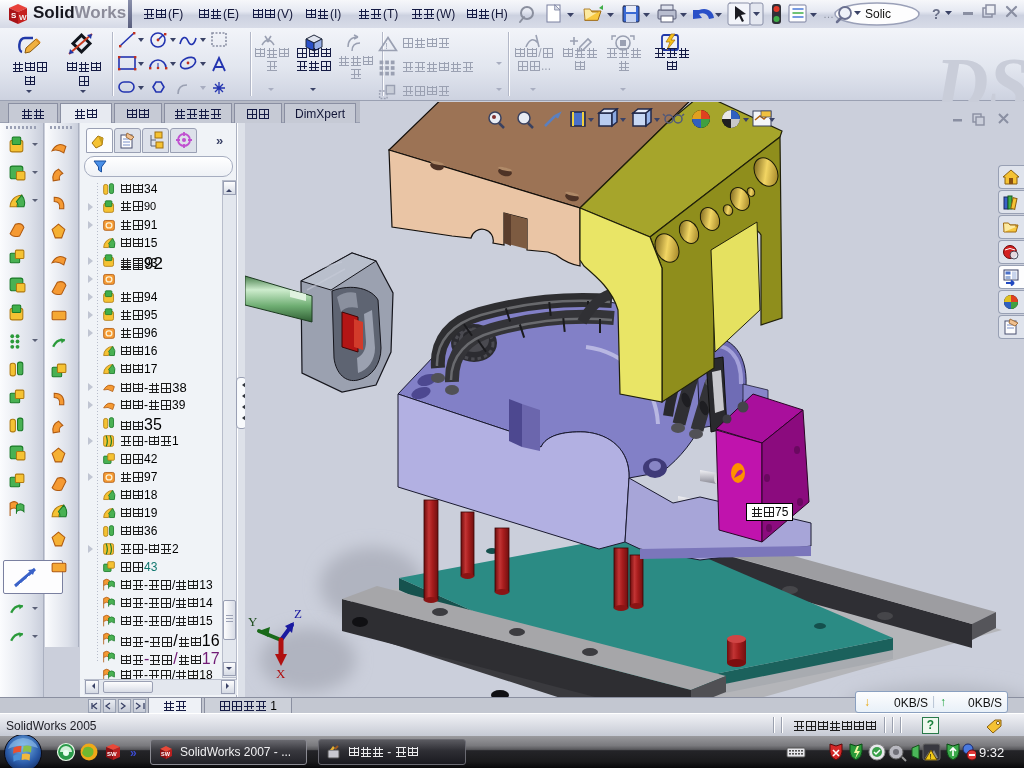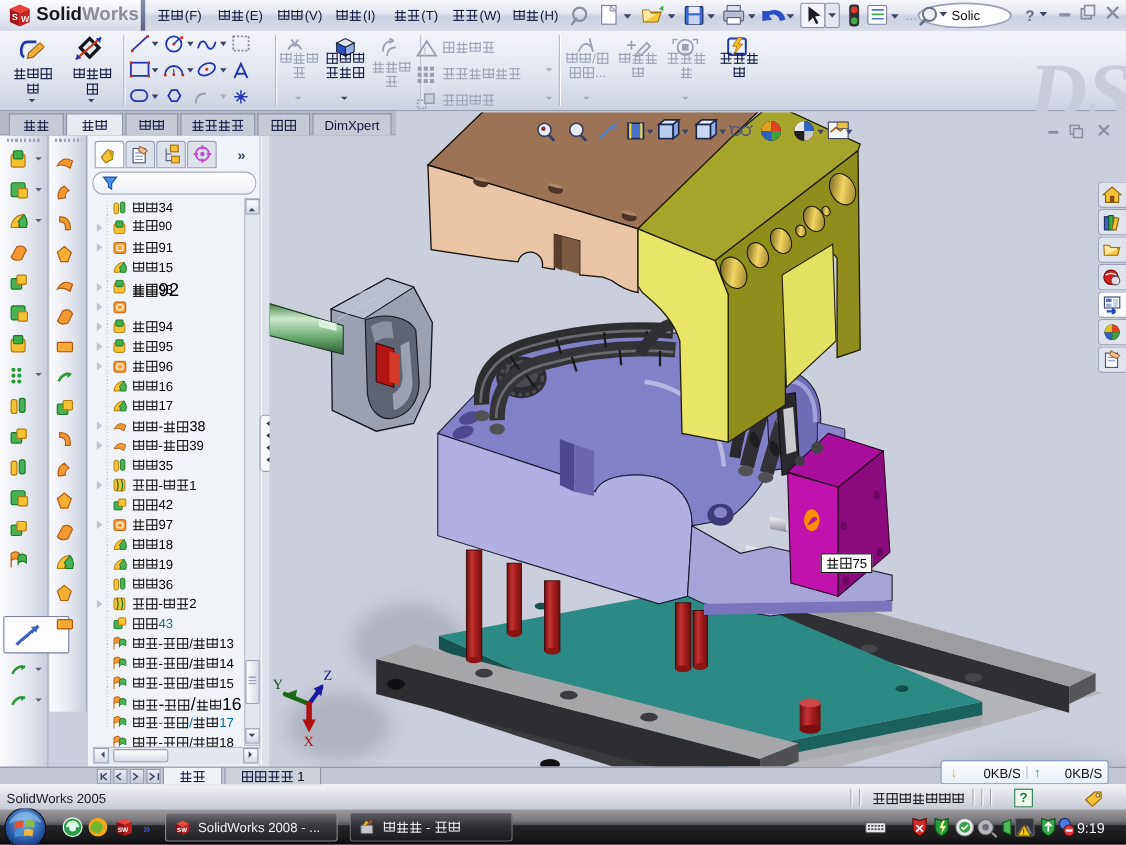--- a/index.html
+++ b/index.html
@@ -461,21 +461,21 @@
 <div class="abs" style="left:120px;top:380px;font-size:13px;color:#000;white-space:nowrap"><i class="c v2 ck"></i><i class="c v2 ck"></i>-<i class="c v3 ck"></i><i class="c v0 ck"></i>38</div>
 <div class="abs" style="left:88px;top:401px;width:0;height:0;border:4px solid transparent;border-left:5px solid #c0c5d2"></div>
 <svg class="abs" style="left:102px;top:398px" width="14" height="14" viewBox="0 0 17 17">
     <path d="M2,12 q5,-9 13,-4 l-2,6 q-6,-4 -11,-2 z" fill="#f59a33" stroke="#b05a10"></path>
   </svg>
 <div class="abs" style="left:120px;top:398px;font-size:12px;color:#000;white-space:nowrap"><i class="c v2 ck"></i><i class="c v2 ck"></i>-<i class="c v3 ck"></i><i class="c v0 ck"></i>39</div>
 <svg class="abs" style="left:102px;top:416px" width="14" height="14" viewBox="0 0 17 17">
     <rect x="2" y="3" width="5" height="12" rx="2" fill="#f5c233" stroke="#b07a10"></rect>
     <rect x="9" y="2" width="5" height="12" rx="2" fill="#49b153" stroke="#1a7a28"></rect>
   </svg>
-<div class="abs" style="left:120px;top:416px;font-size:12px;color:#000;white-space:nowrap"><i class="c v2 ck"></i><i class="c v2 ck"></i>35</div>
+<div class="abs" style="left:120px;top:416px;font-size:16px;color:#000;white-space:nowrap"><i class="c v2 ck"></i><i class="c v2 ck"></i>35</div>
 <div class="abs" style="left:88px;top:437px;width:0;height:0;border:4px solid transparent;border-left:5px solid #c0c5d2"></div>
 <svg class="abs" style="left:102px;top:434px" width="14" height="14" viewBox="0 0 17 17">
     <rect x="2" y="2" width="12" height="13" rx="2" fill="#f5c233" stroke="#b07a10"></rect>
     <path d="M5,2 q3,7 0,13 M10,2 q3,7 0,13" stroke="#1a7a28" fill="none" stroke-width="1.4"></path>
   </svg>
 <div class="abs" style="left:120px;top:434px;font-size:12px;color:#000;white-space:nowrap"><i class="c v1 ck"></i><i class="c v0 ck"></i>-<i class="c v2 ck"></i><i class="c v1 ck"></i>1</div>
 <svg class="abs" style="left:102px;top:452px" width="14" height="14" viewBox="0 0 17 17">
     <rect x="2" y="5" width="9" height="9" rx="1" fill="#49b153" stroke="#1a7a28"></rect>
     <rect x="7" y="2" width="8" height="8" rx="1" fill="#f5c233" stroke="#b07a10"></rect>
   </svg>
@@ -529,21 +529,21 @@
 <div class="abs" style="left:120px;top:614px;font-size:12px;color:#000;white-space:nowrap"><i class="c v2 ck"></i><i class="c v1 ck"></i>-<i class="c v1 ck"></i><i class="c v0 ck"></i>/<i class="c v3 ck"></i><i class="c v2 ck"></i>15</div>
 <svg class="abs" style="left:102px;top:632px" width="14" height="14" viewBox="0 0 17 17">
     <path d="M2,15 V3 q4,-3 7,0 v6 q-3,-3 -7,0" fill="#f59a33" stroke="#b05a10"></path>
     <path d="M8,13 V5 q4,-3 7,0 v6 q-3,-3 -7,0" fill="#49b153" stroke="#1a7a28"></path>
   </svg>
 <div class="abs" style="left:120px;top:632px;font-size:16px;color:#000;white-space:nowrap"><i class="c v2 ck"></i><i class="c v1 ck"></i>-<i class="c v1 ck"></i><i class="c v0 ck"></i>/<i class="c v3 ck"></i><i class="c v2 ck"></i>16</div>
 <svg class="abs" style="left:102px;top:650px" width="14" height="14" viewBox="0 0 17 17">
     <path d="M2,15 V3 q4,-3 7,0 v6 q-3,-3 -7,0" fill="#f59a33" stroke="#b05a10"></path>
     <path d="M8,13 V5 q4,-3 7,0 v6 q-3,-3 -7,0" fill="#49b153" stroke="#1a7a28"></path>
   </svg>
-<div class="abs" style="left:120px;top:650px;font-size:12px;color:#0369a1;white-space:nowrap"><i class="c v2 ck"></i><i class="c v1 ck"></i>-<i class="c v1 ck"></i><i class="c v0 ck"></i>/<i class="c v3 ck"></i><i class="c v2 ck"></i>17</div>
+<div class="abs" style="left:120px;top:650px;font-size:16px;color:#701a75;white-space:nowrap"><i class="c v2 ck"></i><i class="c v1 ck"></i>-<i class="c v1 ck"></i><i class="c v0 ck"></i>/<i class="c v3 ck"></i><i class="c v2 ck"></i>17</div>
 <svg class="abs" style="left:102px;top:668px" width="14" height="14" viewBox="0 0 17 17">
     <path d="M2,15 V3 q4,-3 7,0 v6 q-3,-3 -7,0" fill="#f59a33" stroke="#b05a10"></path>
     <path d="M8,13 V5 q4,-3 7,0 v6 q-3,-3 -7,0" fill="#49b153" stroke="#1a7a28"></path>
   </svg>
 <div class="abs" style="left:120px;top:668px;font-size:12px;color:#000;white-space:nowrap"><i class="c v2 ck"></i><i class="c v1 ck"></i>-<i class="c v1 ck"></i><i class="c v0 ck"></i>/<i class="c v3 ck"></i><i class="c v2 ck"></i>18</div>
 <div class="abs" style="left:222px;top:180px;width:15px;height:498px;background:#e3e7ee;border:1px solid #b8bdcb"></div>
 <div class="abs" style="left:223px;top:181px;width:13px;height:14px;background:linear-gradient(180deg,#fdfdfe,#d5dae4);border:1px solid #9aa0b4"></div>
 <div class="abs" style="left:226px;top:186px;width:0;height:0;border:3.5px solid transparent;border-bottom-color:#3a4266"></div>
 <div class="abs" style="left:223px;top:662px;width:13px;height:14px;background:linear-gradient(180deg,#fdfdfe,#d5dae4);border:1px solid #9aa0b4"></div>
 <div class="abs" style="left:226px;top:667px;width:0;height:0;border:3.5px solid transparent;border-top-color:#3a4266"></div>
@@ -912,21 +912,21 @@
       </g>
 <text x="74" y="15" font-size="12" font-weight="bold" fill="#3a4ad0">»</text>
 </svg>
 <div class="abs" style="left:150px;top:3px;width:157px;height:26px;background:linear-gradient(180deg,#6a6a70,#38383e 45%,#222228);border:1px solid #8a8a92;border-radius:3px"></div>
 <svg class="abs" style="left:158px;top:8px" width="16" height="16" viewBox="0 0 16 16">
       <polygon points="2,5 8,2 14,5 8,8" fill="#e84838"></polygon>
       <polygon points="2,5 8,8 8,15 2,12" fill="#8a1014"></polygon>
       <polygon points="8,8 14,5 14,12 8,15" fill="#b82020"></polygon>
       <text x="3" y="12" font-size="5.5" font-weight="bold" fill="#fff">SW</text>
     </svg>
-<div class="abs" style="left:180px;top:9px;font-size:12px;color:#f0f0f2">SolidWorks 2008 - ...</div>
+<div class="abs" style="left:180px;top:9px;font-size:12px;color:#f0f0f2">SolidWorks 2007 - ...</div>
 <div class="abs" style="left:318px;top:3px;width:148px;height:26px;background:linear-gradient(180deg,#5a5a60,#2e2e34 45%,#1a1a20);border:1px solid #6a6a72;border-radius:3px"></div>
 <svg class="abs" style="left:326px;top:8px" width="16" height="16" viewBox="0 0 16 16">
       <rect x="2" y="6" width="11" height="8" rx="1" fill="#c8c8d0" stroke="#555"></rect>
       <path d="M4,6 l3,-4 2,2 -2,2z" fill="#e8b030"></path>
       <path d="M9,5 l3,-3" stroke="#a05a20" stroke-width="2"></path>
     </svg>
 <div class="abs" style="left:348px;top:9px;font-size:12px;color:#f0f0f2"><i class="c v2 cw"></i><i class="c v3 cw"></i><i class="c v3 cw"></i> - <i class="c v1 cw"></i><i class="c v2 cw"></i></div>
 <svg class="abs" style="left:786px;top:9px" width="20" height="14" viewBox="0 0 20 14">
 <rect x="1" y="3" width="18" height="9" rx="1" fill="#e8e8ec" stroke="#555"></rect>
       <g fill="#555">
@@ -959,13 +959,13 @@
         <path d="M99,16 l4,-6 2,3 3,-5 4,8z" fill="#888"></path>
         <polygon points="105,8 111,18 99,18" fill="#f0c818" stroke="#6a5205"></polygon>
         <text x="103.5" y="17" font-size="8" fill="#1a1a1a">!</text>
       </g>
 <path d="M121,2 l6,2 6,-2 v8 q0,5 -6,8 q-6,-3 -6,-8 z" fill="#3aa84a" stroke="#0a4a14"></path>
       <path d="M127,14 v-8 m-3,3 l3,-3 3,3" stroke="#fff" stroke-width="1.6" fill="none"></path>
 <circle cx="142" cy="7" r="5" fill="#4a7ae0" stroke="#1a2a6a"></circle>
       <circle cx="146" cy="13" r="5" fill="#e03838" stroke="#6a0a0a"></circle>
       <rect x="143" y="12" width="6" height="2" fill="#fff"></rect>
 </svg>
-<div class="abs" style="left:979px;top:9px;font-size:13px;color:#f4f4f6">9:19</div>
+<div class="abs" style="left:979px;top:9px;font-size:13px;color:#f4f4f6">9:32</div>
 </div>
 </body></html>

